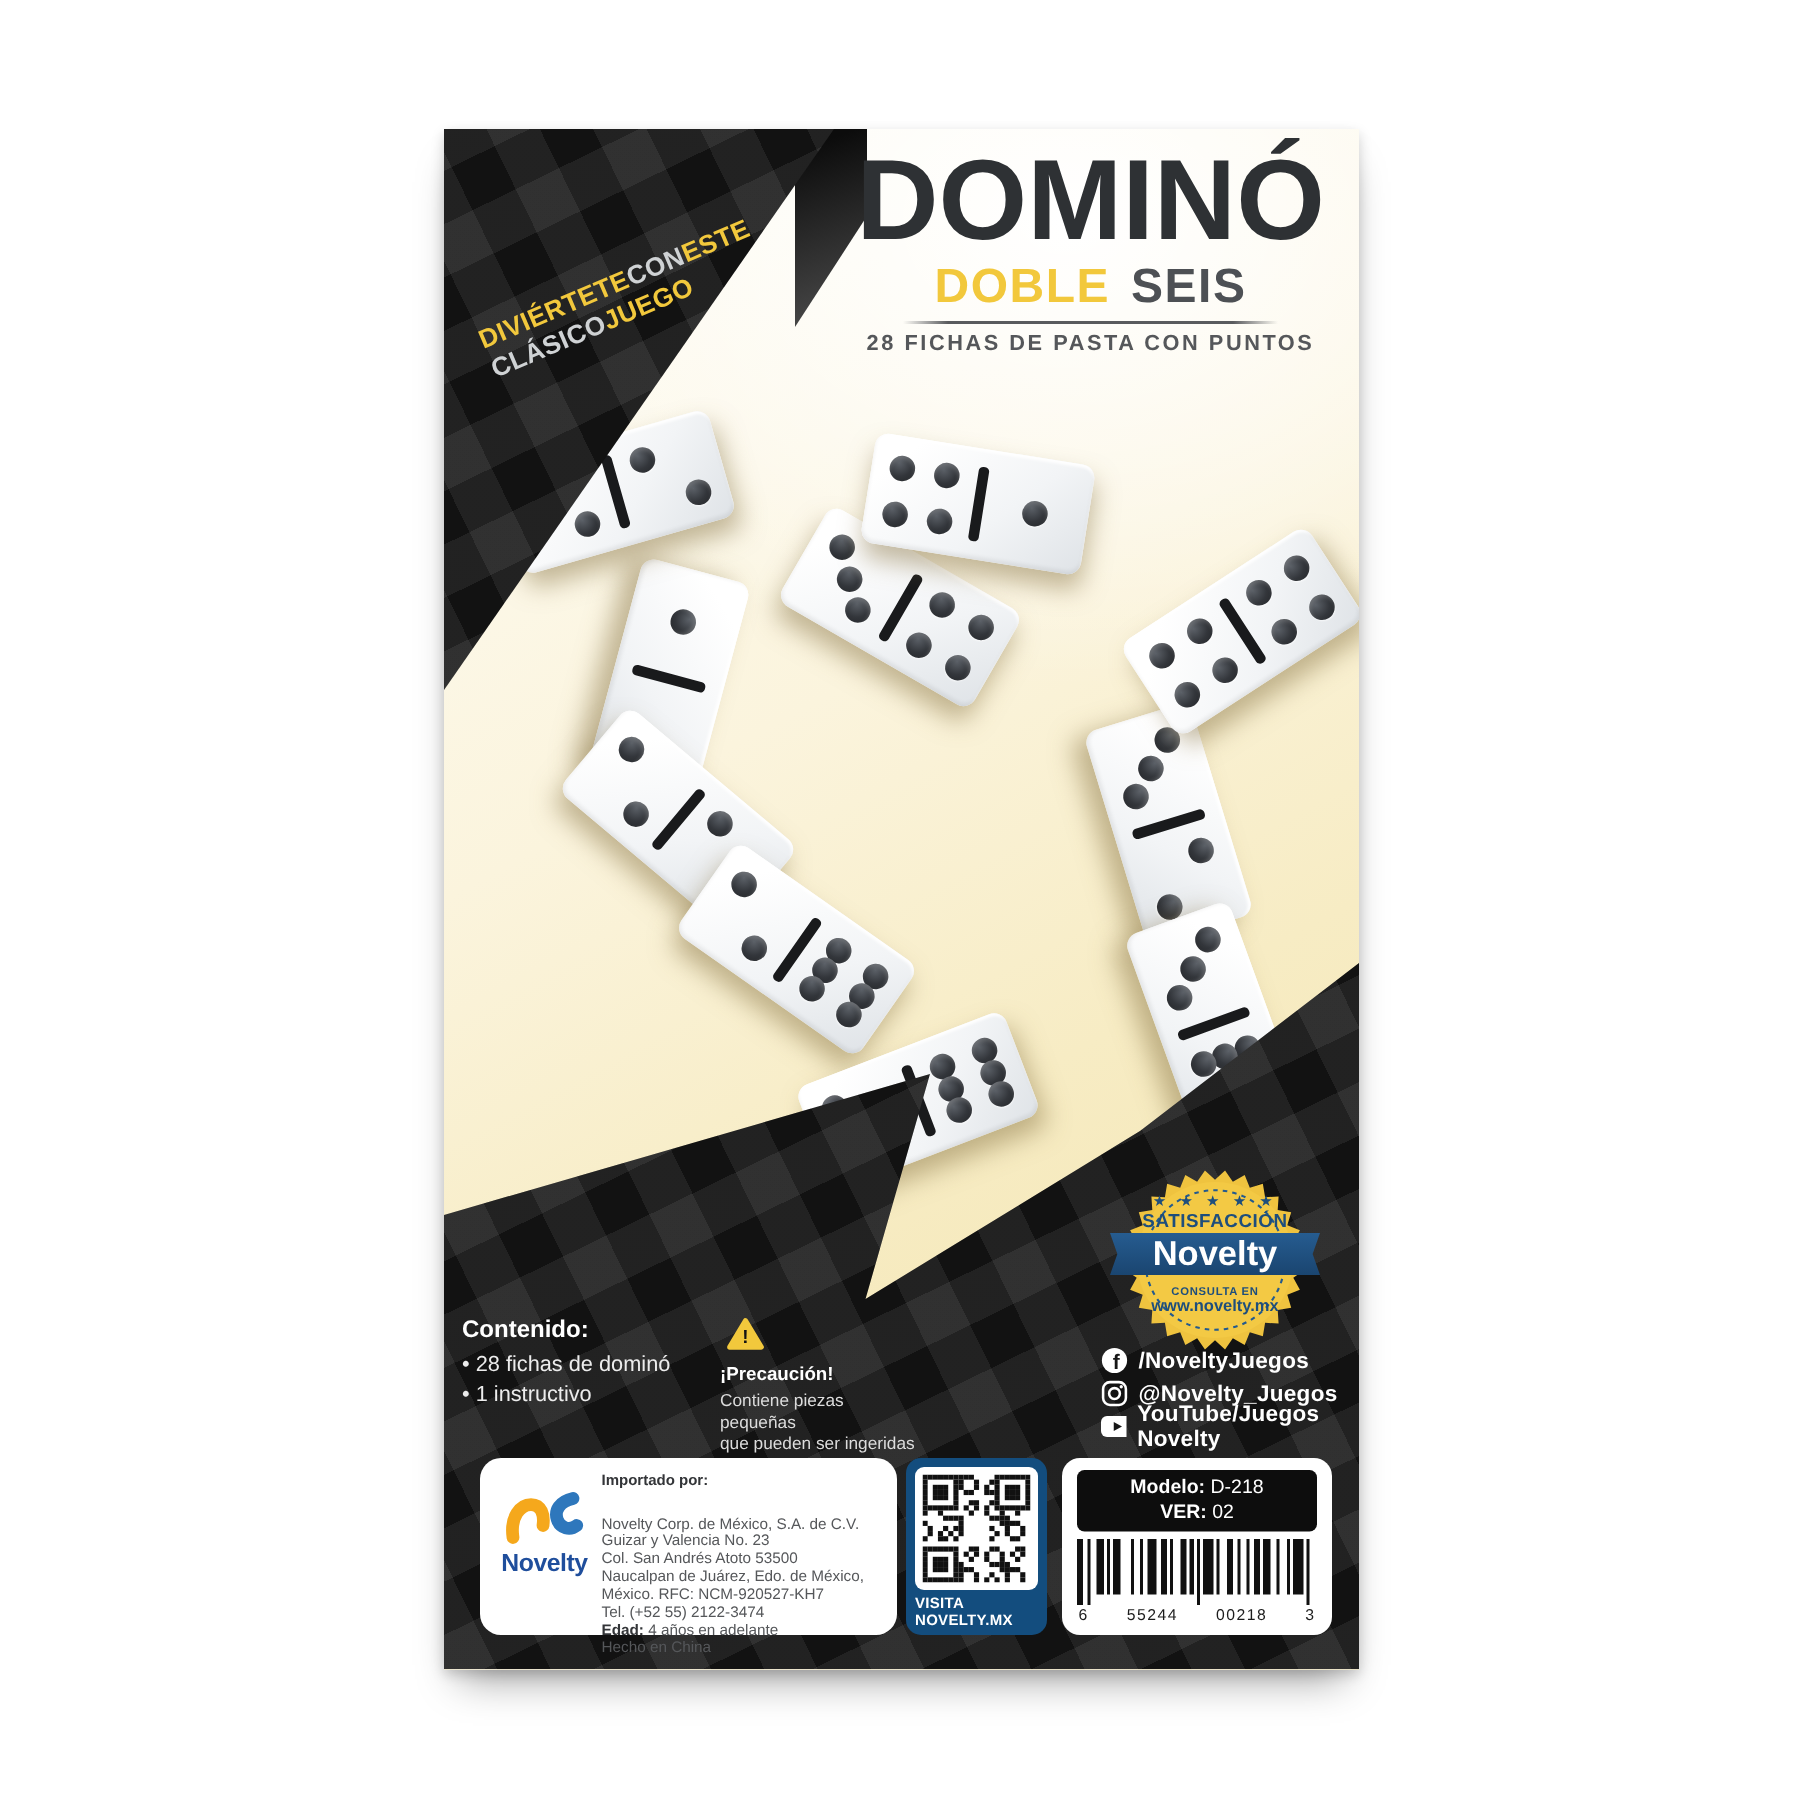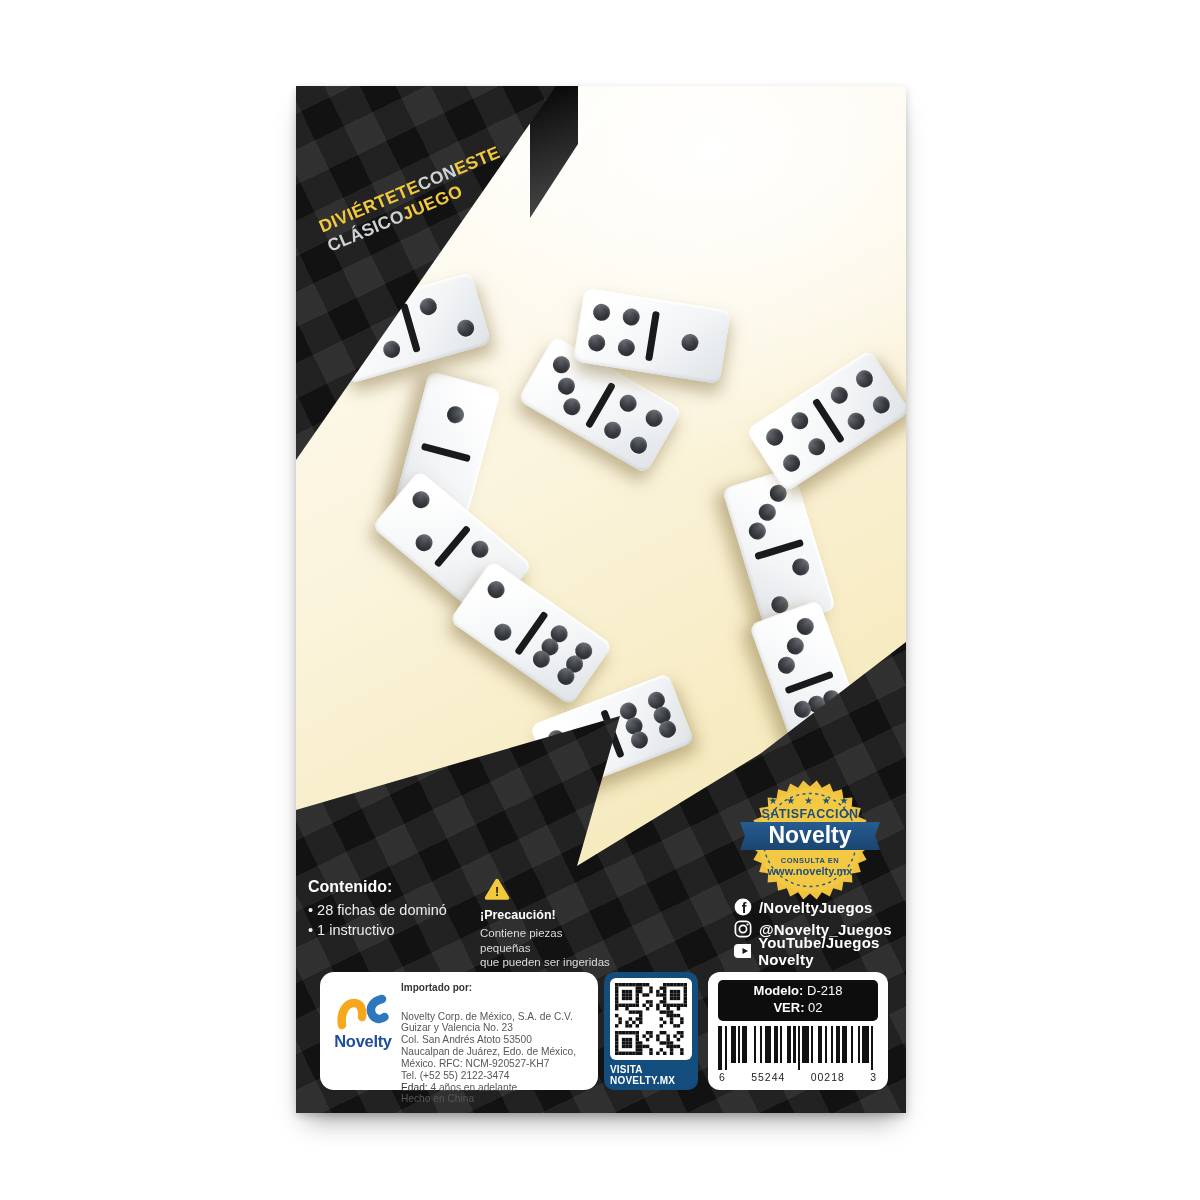--- a/index.html
+++ b/index.html
@@ -73,21 +73,21 @@
   .contenido .c-item{font-size:14.5px;font-weight:500;color:#ececec;line-height:1.4;}
   .precaucion{position:absolute;left:184px;top:792px;width:132px;z-index:4;color:#dcdcdc;font-size:11.5px;line-height:1.26;}
   .precaucion .p-title{font-size:12.5px;font-weight:800;color:#fff;margin:4px 0 2px;}
   
   .importer{position:absolute;left:24px;top:886px;width:278px;height:118px;z-index:4;box-sizing:border-box;
      background:#fff;border-radius:14px;display:flex;padding:8px 6px 6px 10px;}
   .imp-logo{width:66px;text-align:center;padding-top:14px;}
   .imp-brand{font-size:16.5px;font-weight:800;color:#1f4e9c;letter-spacing:-.3px;margin-top:-2px;}
   .imp-text{flex:1;padding-left:5px;font-size:10.2px;line-height:1.16;color:#55575a;padding-top:2px;}
   .imp-title{font-size:10px;font-weight:800;color:#333538;margin-bottom:17px;}
-  .imp-bold{font-weight:400;color:#333538;margin-top:32px;}
+  .imp-bold{font-weight:700;color:#333538;margin-top:32px;}
   .qr-box{position:absolute;left:308px;top:886px;width:94px;height:118px;z-index:4;box-sizing:border-box;
      background:#134d7e;border-radius:10px;padding:6px;text-align:left;}
   .qr-card{width:82px;height:82px;background:#fff;border-radius:6px;margin:0 auto;box-sizing:border-box;padding:5px;}
   .qr-caption{margin-top:4px;font-size:10px;font-weight:800;color:#fff;letter-spacing:.2px;}
   .model-box{position:absolute;left:412px;top:886px;width:180px;height:118px;z-index:4;box-sizing:border-box;
      background:#fff;border-radius:12px;padding:8px 10px;}
   .model-header{background:#0d0d0d;border-radius:5px;color:#fff;text-align:center;padding:3px 0 4px;
      font-size:13px;line-height:1.3;}
   .model-header b{font-weight:800;}
   .barcode{margin-top:5px;height:44px;display:flex;align-items:flex-start;}
@@ -233,20 +233,26 @@
         </div>
       </div>
 
     <div class="fold"></div>
     <div class="corner-tri checker"></div>
     <div class="tagline">
       <div><span class="yellow">DIVIÉRTETE</span><span class="silver">CON</span><span class="yellow">ESTE</span></div>
       <div><span class="silver">CLÁSICO</span><span class="yellow">JUEGO</span></div>
     </div>
 
+    <div class="title-block">
+      <h1 class="title">DOMINÓ</h1>
+      <div class="subtitle"><span class="sub-doble">DOBLE</span><span class="sub-seis">SEIS</span></div>
+      <div class="rule"></div>
+      <div class="description">28 FICHAS DE PASTA CON PUNTOS</div>
+    </div>
 
     <div class="bottom-panel checker"></div>
 
 
     <div class="seal">
       <svg class="burst" id="seal-burst" width="140" height="140" viewBox="0 0 140 140">
           <polygon points="70.0,16.5 76.7,10.4 81.9,17.8 89.8,13.4 93.2,21.8 101.9,19.2 103.4,28.2 112.4,27.6 111.8,36.6 120.8,38.1 118.2,46.8 126.6,50.2 122.2,58.1 129.6,63.3 123.5,70.0 129.6,76.7 122.2,81.9 126.6,89.8 118.2,93.2 120.8,101.9 111.8,103.4 112.4,112.4 103.4,111.8 101.9,120.8 93.2,118.2 89.8,126.6 81.9,122.2 76.7,129.6 70.0,123.5 63.3,129.6 58.1,122.2 50.2,126.6 46.8,118.2 38.1,120.8 36.6,111.8 27.6,112.4 28.2,103.4 19.2,101.9 21.8,93.2 13.4,89.8 17.8,81.9 10.4,76.7 16.5,70.0 10.4,63.3 17.8,58.1 13.4,50.2 21.8,46.8 19.2,38.1 28.2,36.6 27.6,27.6 36.6,28.2 38.1,19.2 46.8,21.8 50.2,13.4 58.1,17.8 63.3,10.4" fill="#efc33f"></polygon>
           <circle cx="70" cy="70" r="52" fill="#f3c944"></circle>
           <circle cx="70" cy="70" r="46.5" fill="none" stroke="#235a8e" stroke-width="1.4" stroke-dasharray="3 3.4"></circle>
         </svg>

